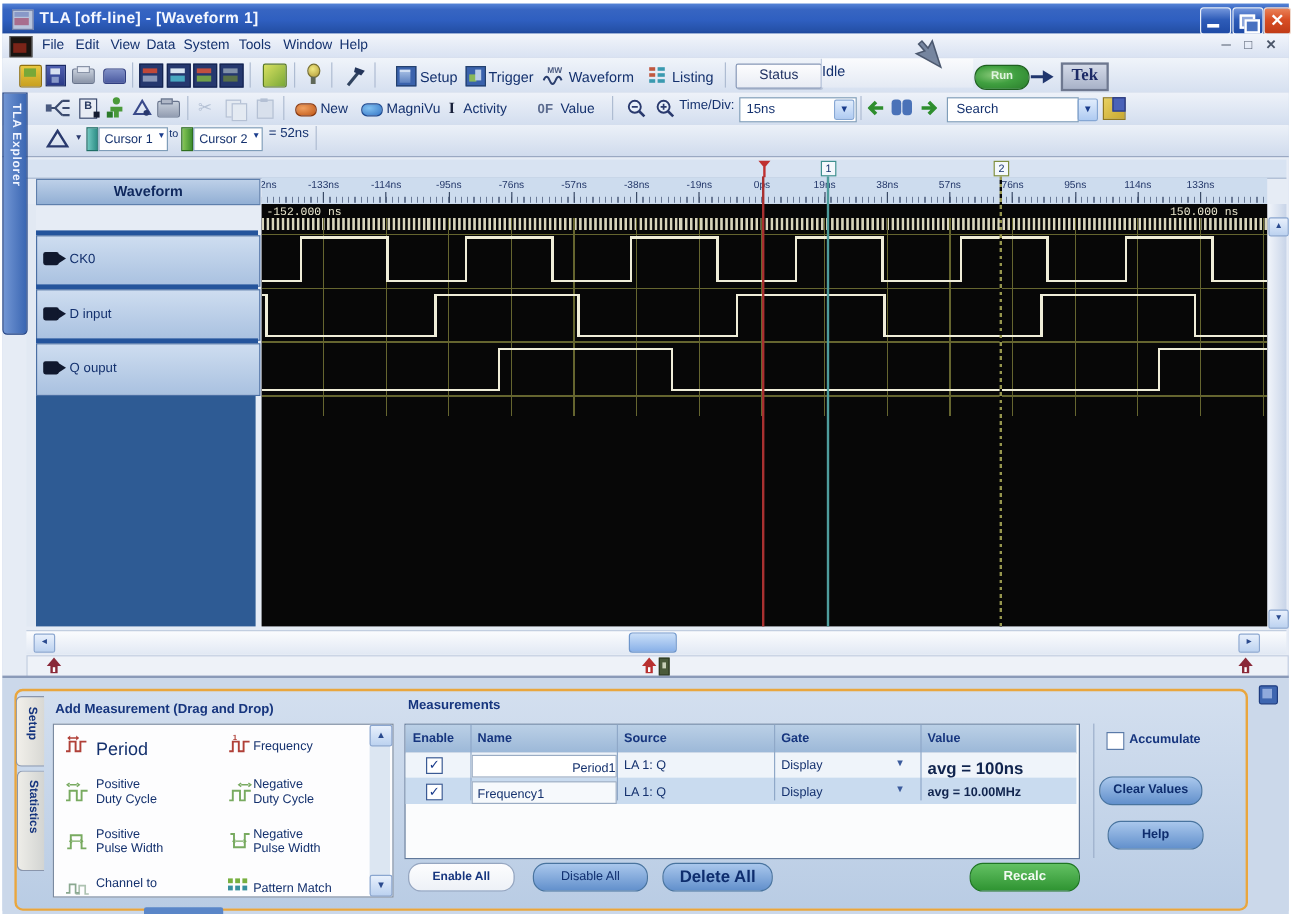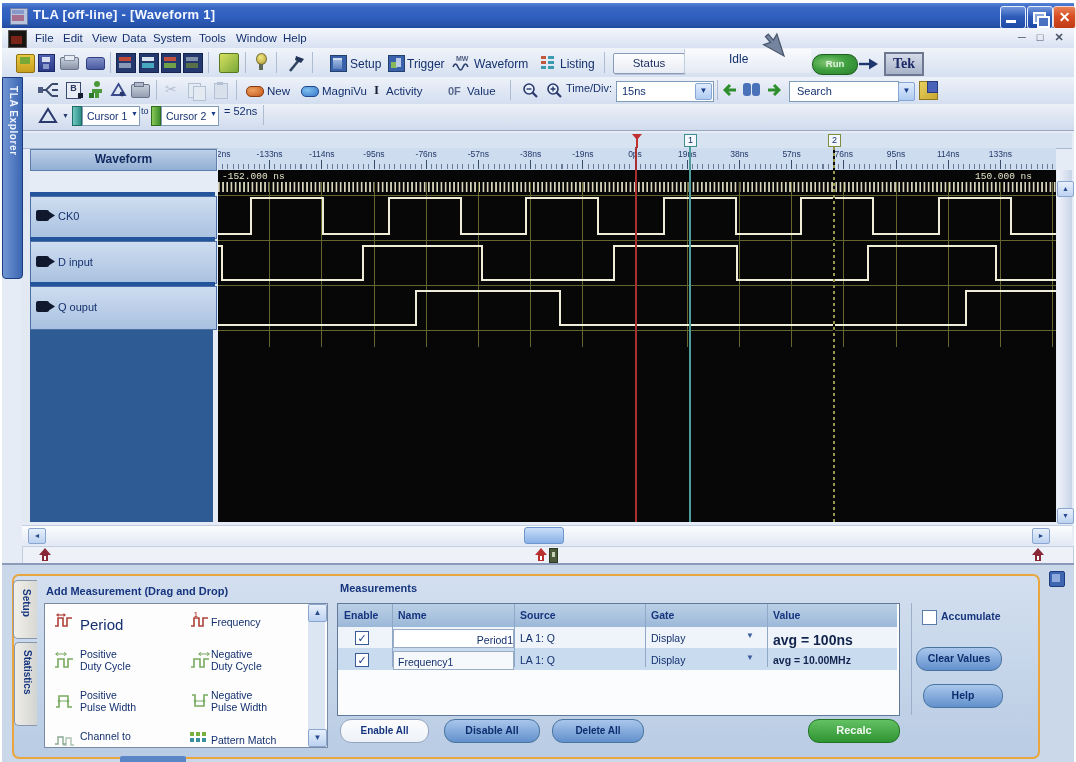--- a/index.html
+++ b/index.html
@@ -117,21 +117,21 @@
       <div class="ab" style="left:7px;top:6px;width:6px;height:3px;background:#3A9AB0;"></div>
     <div class="ab" style="left:0;top:11px;width:5px;height:3px;background:#3A9AB0;"></div>
       <div class="ab" style="left:7px;top:11px;width:6px;height:3px;background:#3A9AB0;"></div>
     </div>
   <div class="ab nv" style="left:560px;top:57px;font-size:12px;">Listing</div>
   <div class="ab" style="left:604px;top:52px;width:1px;height:21px;background:#AEBCD2;"></div>
 
   <div class="ab" style="left:613px;top:53px;width:70px;height:19px;background:linear-gradient(180deg,#FDFDFE,#E8ECF4);border:1px solid #8A9AB8;border-radius:2px;box-shadow:1px 1px 0 #B8C4D8;
        font-size:11.5px;color:#1A2C5E;text-align:center;line-height:18px;">Status</div>
   <div class="ab" style="left:684px;top:49px;width:126px;height:24px;background:linear-gradient(180deg,#FAFBFD,#E4EAF4);border-left:1px solid #C0CCE0;"></div>
-  <div class="ab nv" style="left:729px;top:52px;font-size:12px;">Idle</div>
+  <div class="ab nv" style="left:685px;top:52px;font-size:12px;">Idle</div>
 
   <div class="ab" style="left:812px;top:54px;width:44px;height:19px;border-radius:10px;border:1px solid #1E6020;
        background:radial-gradient(ellipse at 35% 40%,#88C878 0%,#40A040 45%,#2A7E2C 100%);
        color:#E0F4E0;font-size:9.5px;font-weight:bold;text-align:center;line-height:18px;">Run</div>
   <svg class="ab" style="left:858px;top:58px;" width="22" height="12" viewBox="0 0 22 12">
     <path d="M1 6 H13" stroke="#20366E" stroke-width="2.4"></path>
     <path d="M11 0.5 L20 6 L11 11.5 Z" fill="#20366E"></path>
     </svg>
   <div class="ab" style="left:884px;top:52px;width:36px;height:20px;background:linear-gradient(180deg,#D4DAE8,#A8B2C8);border:2px solid #6E7890;
        color:#1C2A66;font-size:14px;font-weight:bold;text-align:center;line-height:19px;font-family:'Liberation Serif',serif;">Tek</div>
@@ -483,23 +483,23 @@
   <div class="ab" style="left:941px;top:610px;font-size:10.5px;font-weight:bold;color:#16357E;">Accumulate</div>
 
   <div class="ab" style="left:916px;top:647px;width:84px;height:22px;border-radius:11px;background:linear-gradient(180deg,#A9C7EC,#6290CC);border:1px solid #49749F;
        font-size:10.5px;font-weight:bold;color:#0E2D6E;text-align:center;line-height:21px;">Clear Values</div>
   <div class="ab" style="left:923px;top:684px;width:78px;height:22px;border-radius:11px;background:linear-gradient(180deg,#A9C7EC,#6290CC);border:1px solid #49749F;
        font-size:10.5px;font-weight:bold;color:#0E2D6E;text-align:center;line-height:21px;">Help</div>
 
   <div class="ab" style="left:340px;top:719px;width:87px;height:22px;border-radius:11px;background:linear-gradient(180deg,#FDFDFE,#EDF1F7);border:1px solid #96A6C0;
        font-size:10px;font-weight:bold;color:#16357E;text-align:center;line-height:21px;">Enable All</div>
   <div class="ab" style="left:444px;top:719px;width:94px;height:22px;border-radius:11px;background:linear-gradient(180deg,#A9C7EC,#6290CC);border:1px solid #49749F;
-       font-size:10.5px;font-weight:bold;color:#0E2D6E;text-align:center;line-height:21px;">Disable All</div>
+       font-size:10.5px;font-weight:normal;color:#0E2D6E;text-align:center;line-height:21px;">Disable All</div>
   <div class="ab" style="left:552px;top:719px;width:90px;height:22px;border-radius:11px;background:linear-gradient(180deg,#A9C7EC,#6290CC);border:1px solid #49749F;
-       font-size:10px;font-weight:bold;color:#0E2D6E;text-align:center;line-height:21px;">Delete All</div>
+       font-size:14px;font-weight:bold;color:#0E2D6E;text-align:center;line-height:21px;">Delete All</div>
   <div class="ab" style="left:808px;top:719px;width:90px;height:22px;border-radius:11px;background:linear-gradient(180deg,#63C163,#2F9432);border:1px solid #1F7524;
        font-size:11px;font-weight:bold;color:#F2FAF2;text-align:center;line-height:21px;">Recalc</div>
 
   <div class="ab" style="left:120px;top:756px;width:66px;height:6px;background:#5A86C8;border-radius:2px 2px 0 0;"></div>
 
   <svg class="ab" style="left:760px;top:14px;" width="32" height="46" viewBox="0 0 32 46">
     <g transform="translate(24,42) scale(-1,-1) rotate(-18)">
       <path d="M0 0 L0 23 L5.2 18.4 L8.2 25.6 L11.6 24.1 L8.6 17 L15.8 17 Z" fill="#6A7A96" stroke="#3A4860" stroke-width="1.3" opacity="0.9"></path>
     </g>
     </svg>

